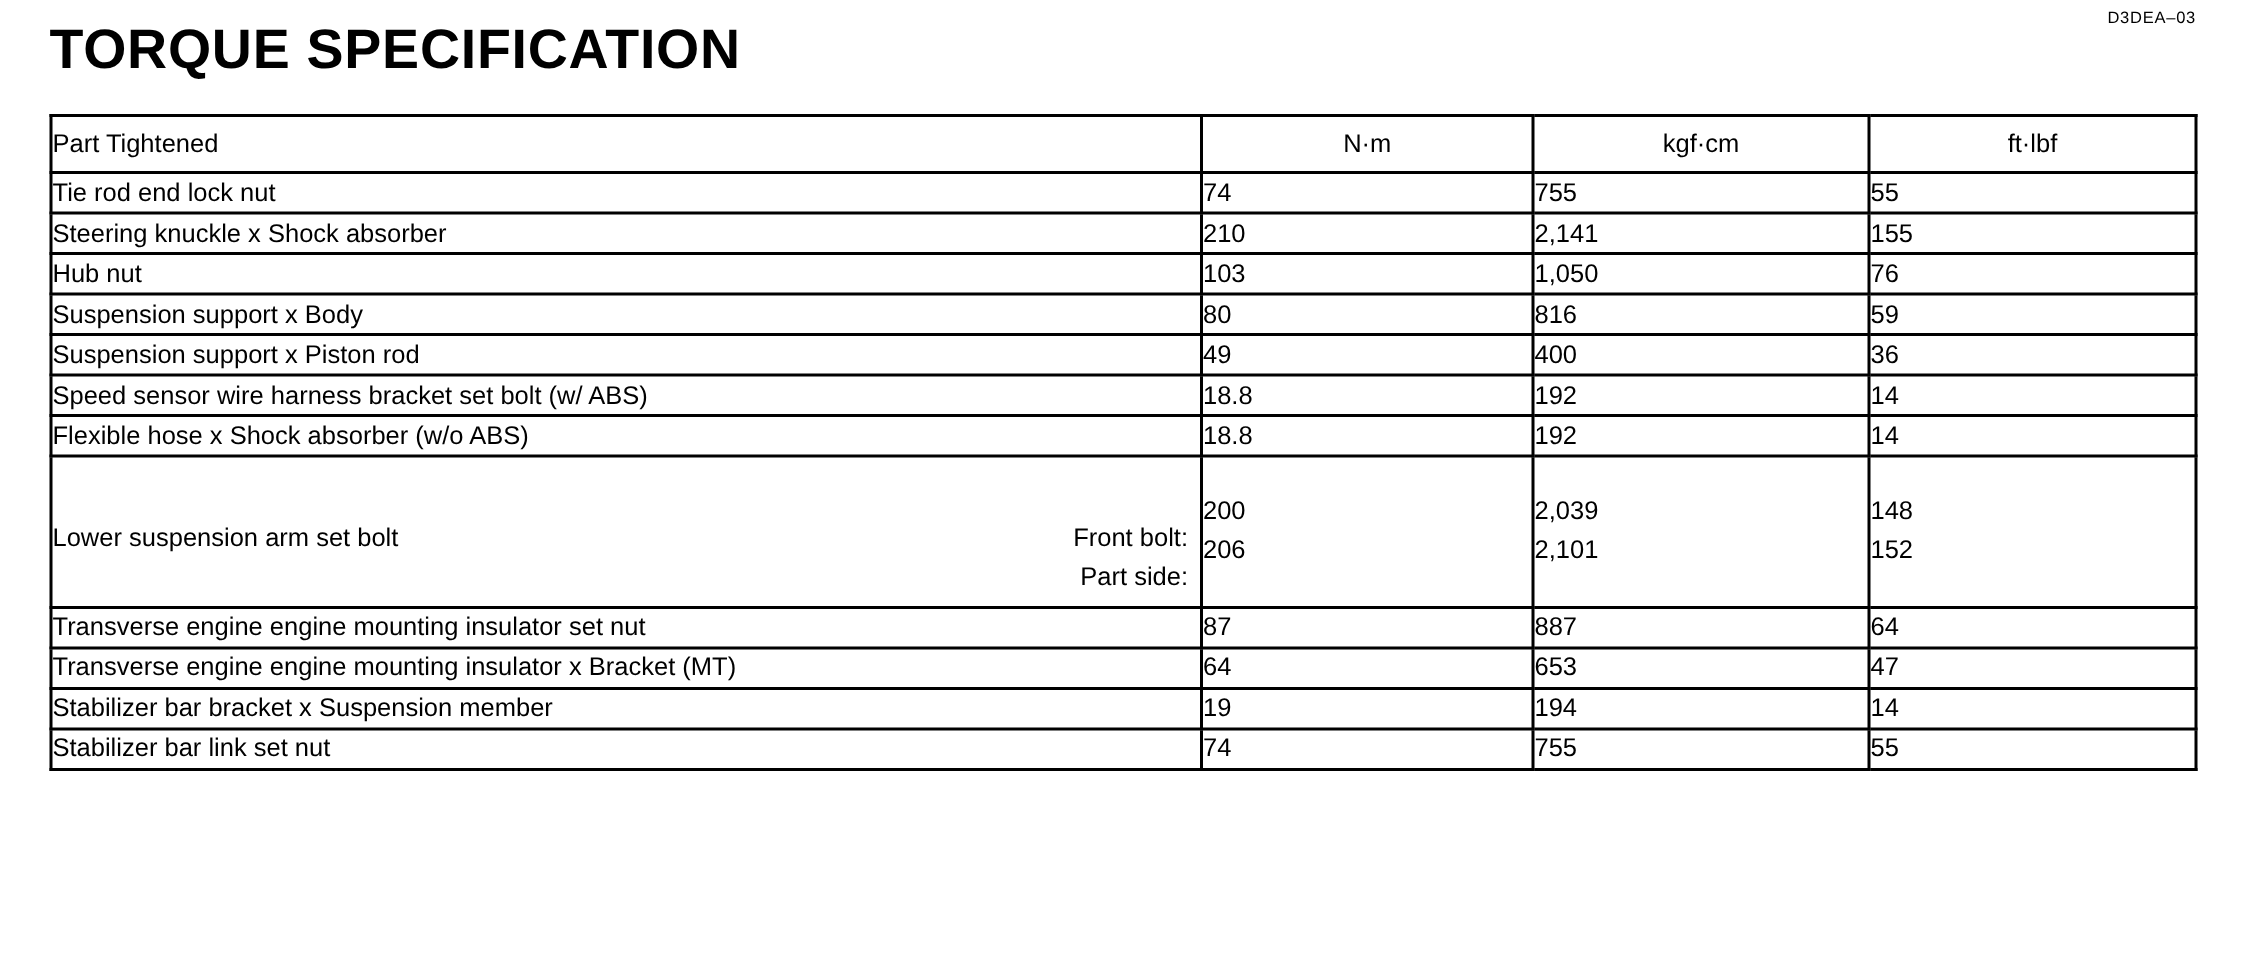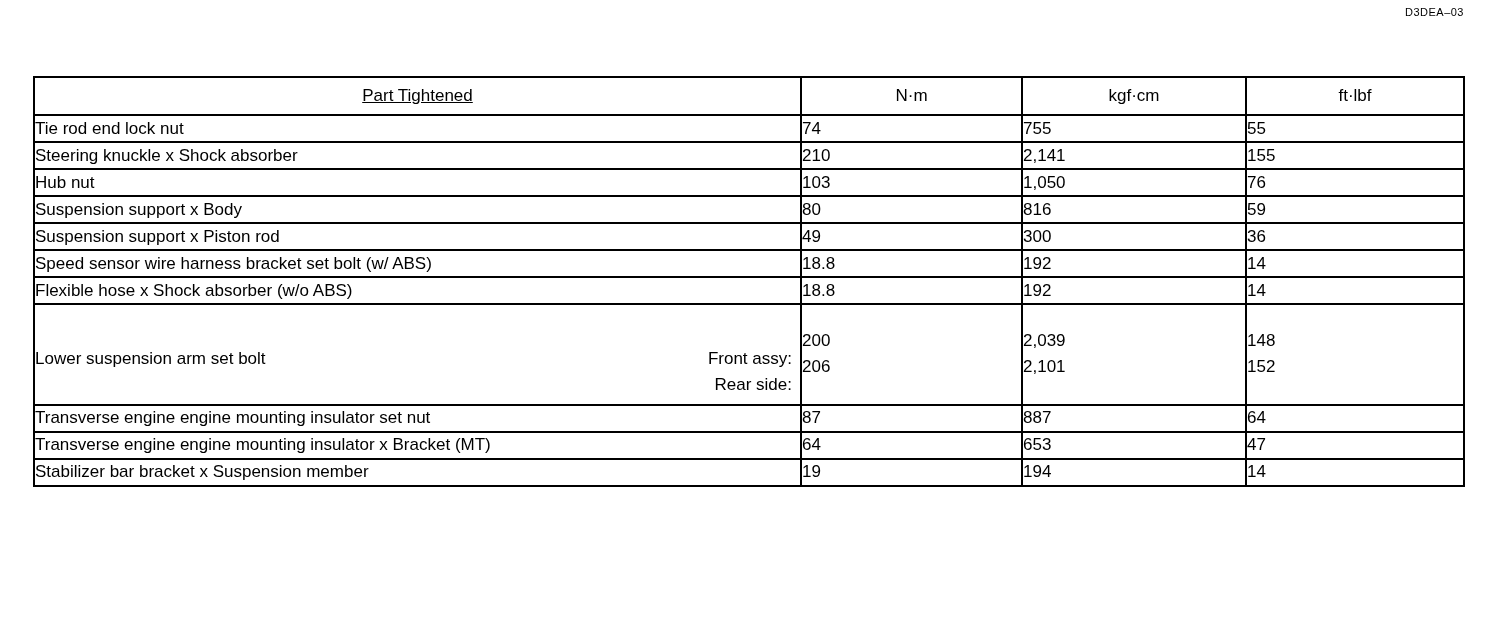--- a/index.html
+++ b/index.html
@@ -56,24 +56,23 @@
     font-weight: normal;
     font-size: 17px;
     vertical-align: middle;
   }
   col.c-part { width: 767px; }
   col.c-nm   { width: 221px; }
   col.c-kgf  { width: 224px; }
   col.c-ft   { width: 218px; }
 
   .hdr-part {
-    text-align: center;
+    text-align: left;
     height: 36px;
     font-size: 18px;
-    text-decoration: underline;
   }
   .hdr-unit {
     text-align: center;
     height: 36px;
     font-size: 18px;
     margin-left: 36px;
   }
   .cell-part {
     text-align: left;
     padding: 6px 0 6px 10px;
@@ -111,20 +110,21 @@
     line-height: 1.55;
   }
 </style>
 </head>
 <body>
 
 <div class="page">
 
   <div class="doc-code">D3DEA–03</div>
 
+  <div class="title">TORQUE SPECIFICATION</div>
 
   <div class="table-wrap">
     <table class="spec">
       <colgroup>
         <col class="c-part">
         <col class="c-nm">
         <col class="c-kgf">
         <col class="c-ft">
       </colgroup>
       <thead>
@@ -161,21 +161,21 @@
         <tr>
           <td class="cell-part">Suspension support x Body</td>
           <td class="cell-val">80</td>
           <td class="cell-val">816</td>
           <td class="cell-val">59</td>
         </tr>
 
         <tr>
           <td class="cell-part">Suspension support x Piston rod</td>
           <td class="cell-val">49</td>
-          <td class="cell-val">300</td>
+          <td class="cell-val">400</td>
           <td class="cell-val">36</td>
         </tr>
 
         <tr>
           <td class="cell-part">Speed sensor wire harness bracket set bolt (w/ ABS)</td>
           <td class="cell-val">18.8</td>
           <td class="cell-val">192</td>
           <td class="cell-val">14</td>
         </tr>
 
@@ -184,22 +184,22 @@
           <td class="cell-val">18.8</td>
           <td class="cell-val">192</td>
           <td class="cell-val">14</td>
         </tr>
 
         <tr class="row-two">
           <td class="cell-part">
             <div class="part-split">
               <span class="main">Lower suspension arm set bolt</span>
               <span class="labels">
-                <span>Front assy:</span><br>
-                <span>Rear side:</span>
+                <span>Front bolt:</span><br>
+                <span>Part side:</span>
               </span>
             </div>
           </td>
           <td class="cell-val">
             <div class="vals-two">
               <span>200</span><br>
               <span>206</span>
             </div>
           </td>
           <td class="cell-val">
@@ -230,19 +230,25 @@
           <td class="cell-val">47</td>
         </tr>
 
         <tr>
           <td class="cell-part">Stabilizer bar bracket x Suspension member</td>
           <td class="cell-val">19</td>
           <td class="cell-val">194</td>
           <td class="cell-val">14</td>
         </tr>
 
+        <tr>
+          <td class="cell-part">Stabilizer bar link set nut</td>
+          <td class="cell-val">74</td>
+          <td class="cell-val">755</td>
+          <td class="cell-val">55</td>
+        </tr>
 
 
       </tbody>
     </table>
   </div>
 
 </div>
 
 </body></html>

